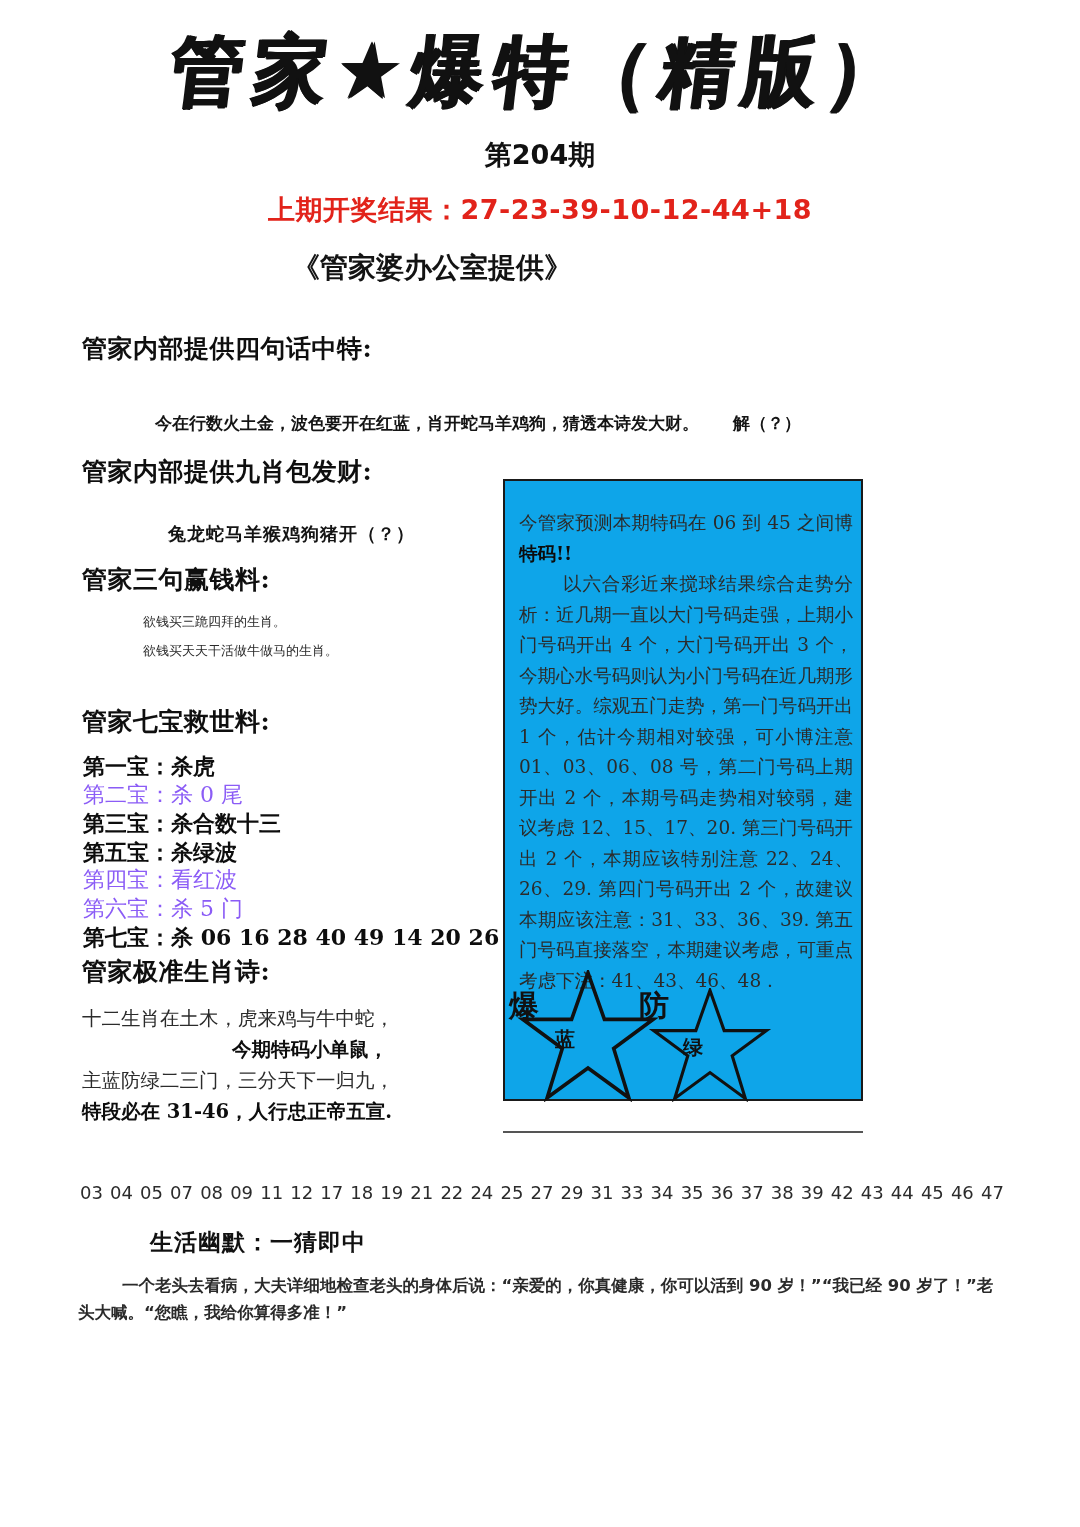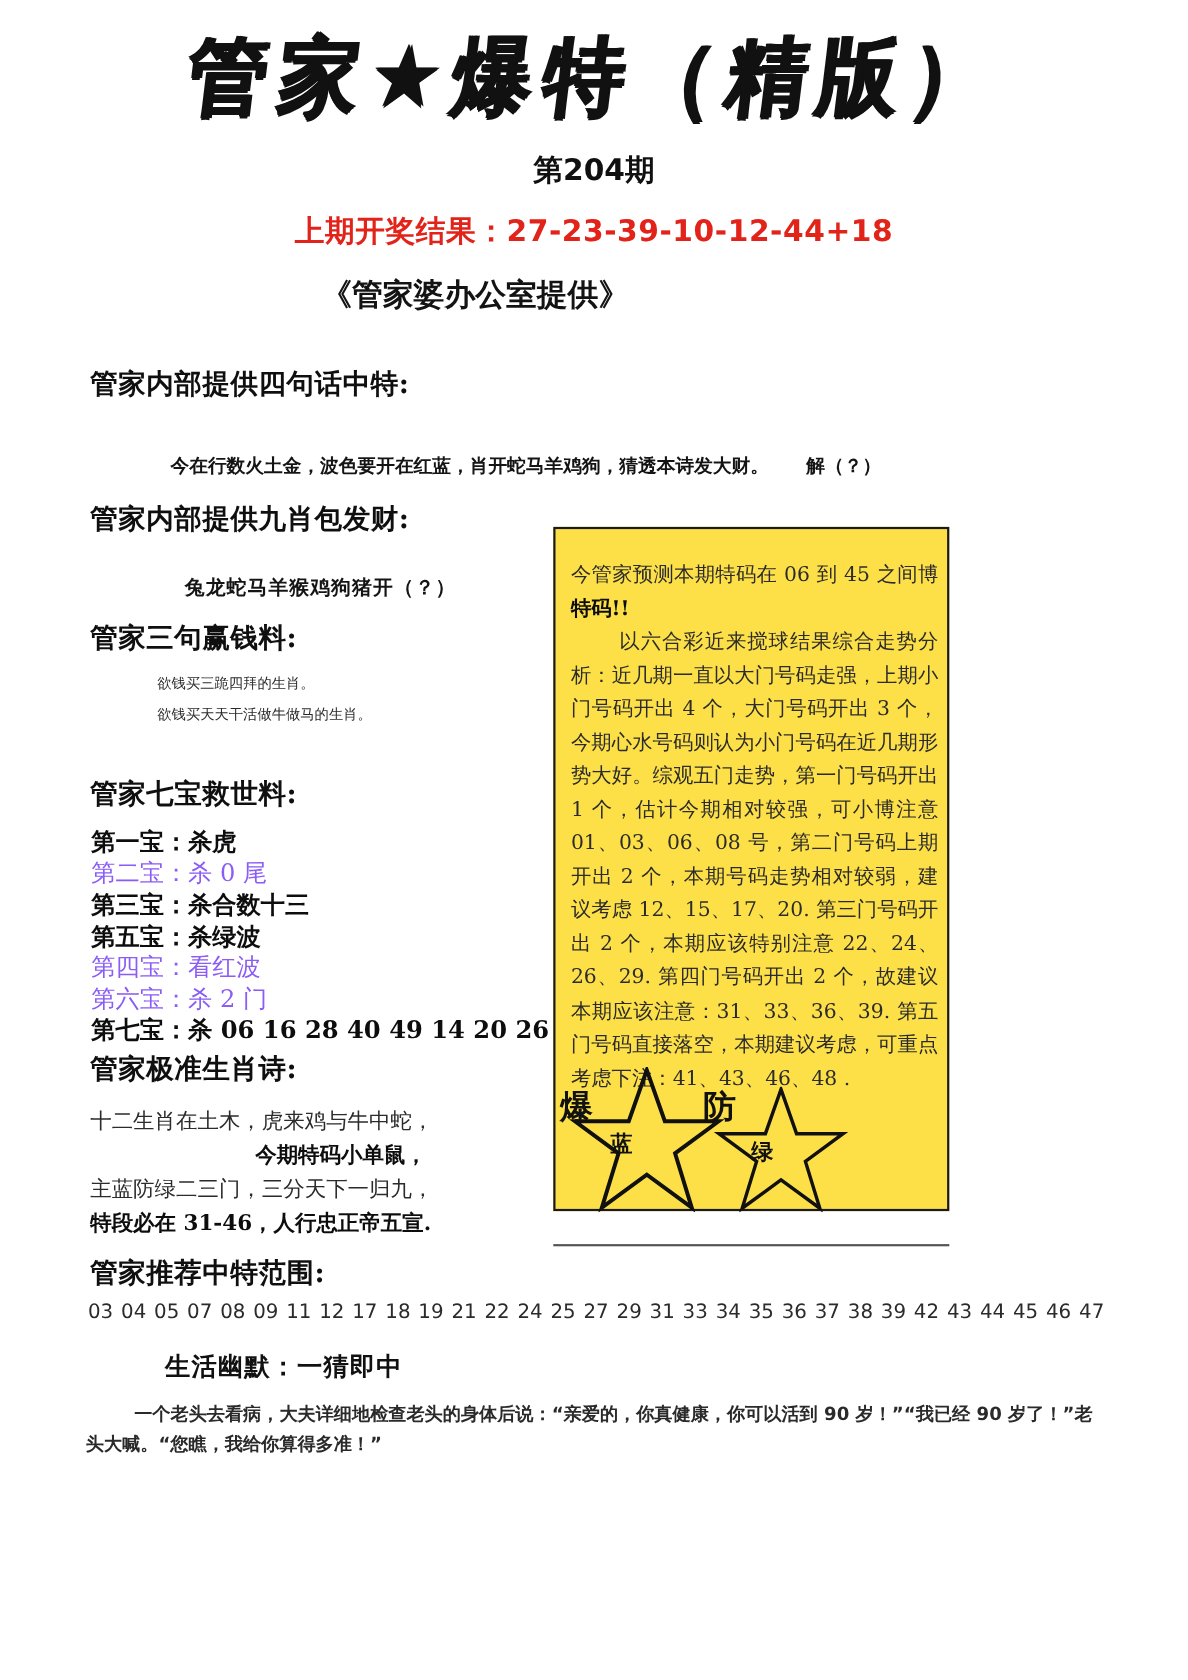--- a/index.html
+++ b/index.html
@@ -171,21 +171,21 @@
 
   
   .panel {
     position: absolute;
     left: 503px;
     top: 479px;
     width: 360px;
     height: 622px;
     border: 2px solid #1a1a1a;
     box-sizing: border-box;
-    background: #fde047;
+    background: #0ea5e9;
   }
   .panel-under {
     position: absolute;
     left: 503px;
     top: 1131px;
     width: 360px;
     height: 0;
     border-top: 2px solid #555;
   }
   .panel-text {
@@ -254,33 +254,32 @@
     <div class="body-line">欲钱买天天干活做牛做马的生肖。</div>
   </div>
 
   <div class="sec-head h-seven">管家七宝救世料:</div>
   <div class="seven-list">
     <div class="row b">第一宝：杀虎</div>
     <div class="row n">第二宝：杀 0 尾</div>
     <div class="row b">第三宝：杀合数十三</div>
     <div class="row b">第五宝：杀绿波</div>
     <div class="row n">第四宝：看红波</div>
-    <div class="row n">第六宝：杀 2 门</div>
+    <div class="row n">第六宝：杀 5 门</div>
     <div class="row b">第七宝：杀 06 16 28 40 49 14 20 26 32 41</div>
   </div>
 
   <div class="sec-head h-poem">管家极准生肖诗:</div>
   <div class="poem">
     <div class="pl">十二生肖在土木，虎来鸡与牛中蛇，</div>
     <div class="pl b ind">今期特码小单鼠，</div>
     <div class="pl">主蓝防绿二三门，三分天下一归九，</div>
     <div class="pl b">特段必在 31-46，人行忠正帝五宣.</div>
   </div>
 
-  <div class="sec-head h-range">管家推荐中特范围:</div>
   <div class="range-nums">
     <span>03</span>
     <span>04</span>
     <span>05</span>
     <span>07</span>
     <span>08</span>
     <span>09</span>
     <span>11</span>
     <span>12</span>
     <span>17</span>

